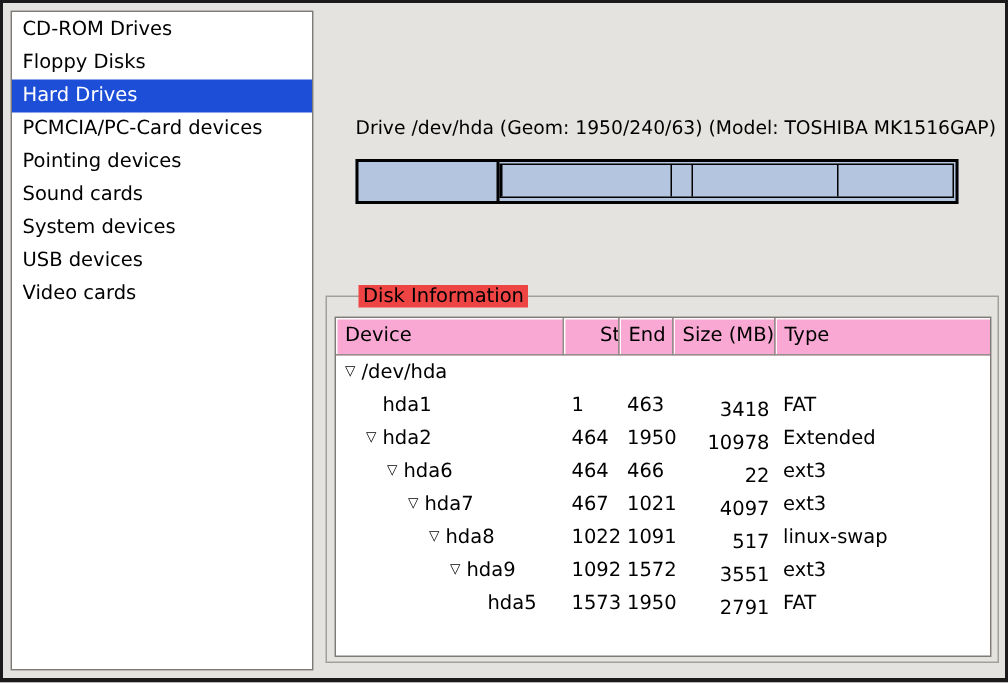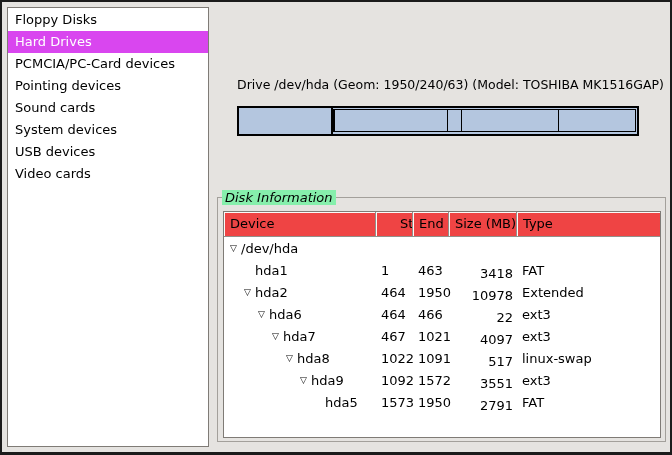--- a/index.html
+++ b/index.html
@@ -6,42 +6,42 @@
   html,body { width:672px; height:455px; overflow:hidden; }
   body { font-family:"DejaVu Sans","Liberation Sans",sans-serif; color:#000; }
   #root { position:relative; width:672px; height:455px; background:#e5e3e0;
           border:2px solid #1b1b1b; border-bottom-width:3px; }
 
   
   .device-list { position:absolute; left:5px; top:5px; width:202px; height:440px;
                  background:#fff; border:1px solid #7f7b76; padding-top:1px; overflow:hidden; }
   .device-item { height:22px; line-height:22px; padding-left:7px; font-size:13px;
                  white-space:nowrap; color:#000; }
-  .device-item.selected { background:#d946ef; color:#fff; }
+  .device-item.selected { background:#1d4ed8; color:#fff; }
 
   
   .drive-title { position:absolute; left:235px; top:75px; width:402px; height:16px;
                  font-size:12.5px; text-align:right; white-space:nowrap; }
   .drive-bar { position:absolute; left:235px; top:104px; width:402px; height:30px;
                background:#b4c6df; border:2px solid #000; display:flex; }
   .seg-primary { height:100%; border-right:2px solid #000; flex:0 0 auto; }
   .ext-box { flex:1 1 auto; margin:1px 1px 2px 0; border:1px solid #000; display:flex; }
   .lseg { flex:0 0 auto; border-right:1px solid #000; }
   .lseg:last-child { border-right:none; }
 
   
   .disk-frame { position:absolute; left:215px; top:195px; width:449px; height:245px;
                 border:1px solid #a3a09b; }
-  .frame-label { position:absolute; left:4px; top:-8px; background:#86efac;
-                 padding:0 3px; font-size:13px; line-height:15px;font-style:italic; }
+  .frame-label { position:absolute; left:21px; top:-8px; background:#ef4444;
+                 padding:0 3px; font-size:13px; line-height:15px; }
 
   
   .disk-table { position:absolute; left:5px; top:13px; width:438px; height:227px;
                 background:#fff; border:1px solid #7f7b76; overflow:hidden; }
-  .thead { display:flex; height:25px; background:#ef4444; }
+  .thead { display:flex; height:25px; background:#f9a8d4; }
   .th { font-size:13px; line-height:23px; padding-left:6px; white-space:nowrap; overflow:hidden;
         border-right:1px solid #928f8a; border-bottom:1px solid #928f8a;
         box-shadow: inset 1px 1px 0 #fbfaf8; }
   .th:last-child { border-right:none; }
   .col-device { width:152px; } .col-start { width:37px;padding-left:24px; } .col-end { width:36px; }
   .col-size { width:68px; } .col-type { flex:1; }
   .tbody { }
   .trow { display:flex; height:22px; align-items:center; font-size:13px; }
   .c-device { width:152px; display:flex; align-items:center; overflow:hidden; }
   .expander { flex:none; width:15px; text-align:center; font-size:9px; line-height:15px; }
@@ -49,20 +49,21 @@
   .c-start { width:37px; padding-left:5px; } .c-end { width:36px; padding-left:5px; }
   .c-size { width:68px; text-align:right; padding-right:4px;margin-top:7px; }
   .c-type { flex:1; padding-left:5px; white-space:nowrap; }
 </style>
 </head>
 <body>
 
 <div id="root">
 
   <div class="device-list">
+      <div class="device-item">CD-ROM Drives</div>
       <div class="device-item">Floppy Disks</div>
       <div class="device-item selected">Hard Drives</div>
       <div class="device-item">PCMCIA/PC-Card devices</div>
       <div class="device-item">Pointing devices</div>
       <div class="device-item">Sound cards</div>
       <div class="device-item">System devices</div>
       <div class="device-item">USB devices</div>
       <div class="device-item">Video cards</div>
     </div>
 

